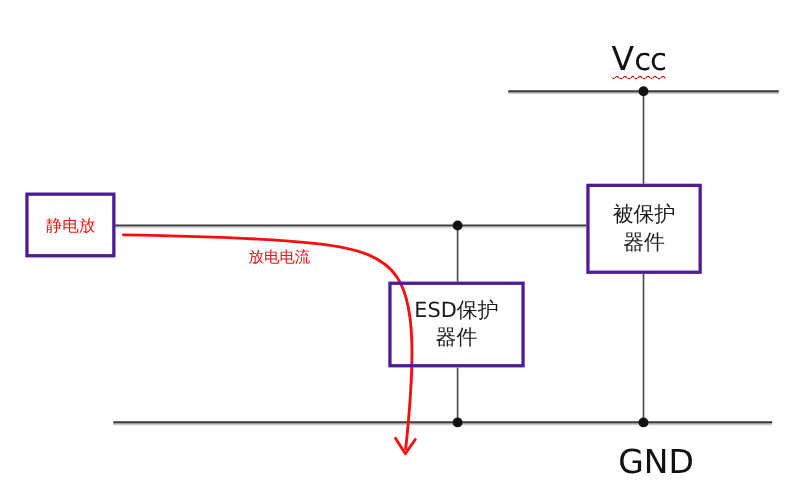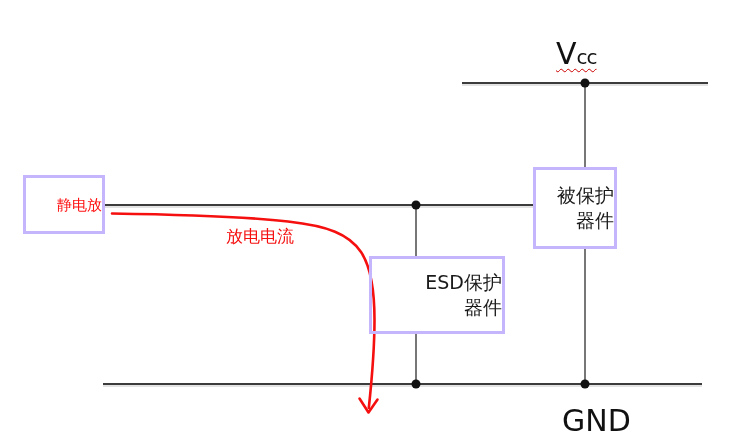--- a/index.html
+++ b/index.html
@@ -9,48 +9,47 @@
     background:#ffffff;
     overflow:hidden;
     font-family:"DejaVu Sans","Liberation Sans",sans-serif;
   }
   .layer{position:absolute;left:0;top:0;width:738px;height:444px;}
   .layer svg{display:block;}
   .toplayer{pointer-events:none;}
   .box{
     position:absolute;
     box-sizing:border-box;
-    border:3px solid #c4b5fd;
+    border:3px solid #4c1d95;
     background:transparent;
     text-align:center;
     display:flex;flex-direction:column;justify-content:center;
     z-index:2;
-    align-items:flex-end;
   }
   .box .bline{display:block;}
   .box-source{left:23px;top:175px;width:82px;height:59px;}
   .box-source .bline{font-size:15px;line-height:20px;color:#ff1111;}
-  .box-esd{left:353px;top:256px;width:136px;height:78px;margin-left:16px;}
+  .box-esd{left:353px;top:256px;width:124px;height:78px;}
   .box-esd .bline{font-size:19px;line-height:25px;color:#1a1a1a;}
-  .box-protected{left:533px;top:167px;width:84px;height:82px;}
+  .box-protected{left:533px;top:167px;width:105px;height:82px;}
   .box-protected .bline{font-size:19px;line-height:25px;color:#1a1a1a;}
   .lbl{position:absolute;z-index:2;white-space:nowrap;}
   .lbl-vcc{
     left:556px;top:38px;
     color:#111111;
     text-decoration-line:underline;
     text-decoration-style:wavy;
     text-decoration-color:#cc0000;
     text-decoration-thickness:1px;
     text-underline-offset:4px;
   }
   .lbl-vcc .vmain{font-size:30px;line-height:32px;}
-  .lbl-vcc .vsub{font-size:20px;letter-spacing:-1px;}
+  .lbl-vcc .vsub{font-size:28px;letter-spacing:-1px;}
   .lbl-gnd{left:562px;top:403px;font-size:30px;color:#111111;}
-  .lbl-current{left:226px;top:225px;font-size:17px;color:#f50f0f;}
+  .lbl-current{left:226px;top:225px;font-size:14px;color:#f50f0f;}
 </style>
 </head>
 <body>
 
 <div class="stage">
 
   <div class="layer">
     <svg width="738" height="444" viewBox="0 0 738 444">
 
       <line x1="462" y1="85" x2="708" y2="85" stroke="#c8c8c8" stroke-width="1"></line>

